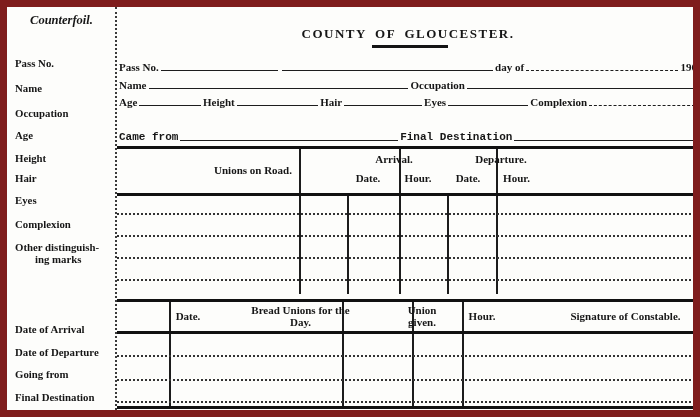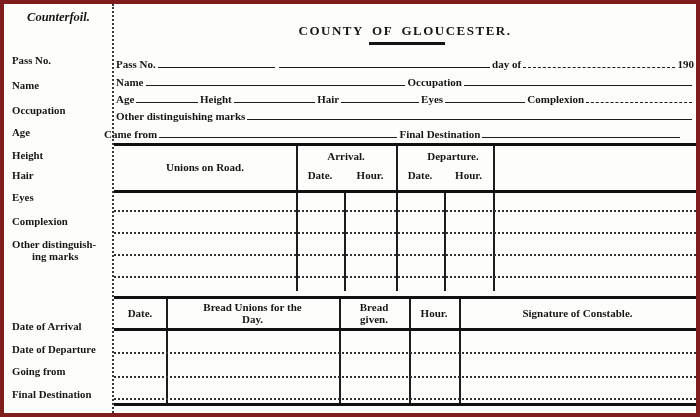--- a/index.html
+++ b/index.html
@@ -1,21 +1,21 @@
 <!DOCTYPE html>
 <html><head>
 <meta charset="utf-8">
 <style>
   html,body{margin:0;padding:0;background:#e8e8e4;}
   .sheet{
     position:relative;
     width:700px;height:417px;
     box-sizing:border-box;
     background:#fdfdfb;
-    border:4px solid #7f1d1d;
+    border:7px solid #7f1d1d;
     font-family:"Liberation Serif", serif;
     color:#161616;
     overflow:hidden;
   }
   
   .cf-title{
     position:absolute;left:0;top:6px;width:109px;
     text-align:center;font-style:italic;font-weight:bold;font-size:12.5px;
   }
   .cf-label{
@@ -45,21 +45,21 @@
   .smallcaps{font-variant:small-caps;letter-spacing:0.5px;font-size:12px;}
   .leader{
     flex:1 1 0;height:0;margin:0 2px 2px 2px;
     border-bottom:1.5px solid #1d1d1d;
   }
   .leader.dashed{border-bottom-style:dashed;}
   
   .tbl{position:absolute;font-weight:bold;font-size:11px;}
   .hthick{position:absolute;left:0;right:0;height:3px;background:#111;}
   .vline{position:absolute;width:2px;background:#1c1c1c;}
-  .th{position:absolute;text-align:center;line-height:12px;}
+  .th{position:absolute;text-align:center;line-height:12px;margin-left:45px;}
   .dotrow{position:absolute;left:0;right:0;height:0;border-bottom:2px dotted #333;}
 </style>
 </head>
 <body>
 
 <div class="sheet">
 
   <div class="cf-title">Counterfoil.</div>
 
   <div class="cf-label" style="top:50px">Pass No.</div>
@@ -104,26 +104,22 @@
     <span class="flabel">Height</span>
     <span class="leader" style="flex-grow:70"></span>
     <span class="flabel">Hair</span>
     <span class="leader" style="flex-grow:67"></span>
     <span class="flabel">Eyes</span>
     <span class="leader" style="flex-grow:69"></span>
     <span class="flabel">Complexion</span>
     <span class="leader dashed" style="flex-grow:91"></span>
   </div>
 
-  <div class="fline" style="left:112px;top:104px;width:578px;">
-    <span class="flabel">Other distinguishing marks</span>
-    <span class="leader" style="flex-grow:1"></span>
-  </div>
 
-  <div class="fline" style="left:100px;top:122px;width:578px;">
+  <div class="fline" style="left:112px;top:122px;width:578px;font-family:Liberation Mono, monospace;">
     <span class="flabel">Came from</span>
     <span class="leader" style="flex-grow:217"></span>
     <span class="flabel">Final Destination</span>
     <span class="leader" style="flex-grow:180"></span>
   </div>
 
   <div class="tbl" style="left:110px;top:139px;width:582px;height:148px;">
     <div class="hthick" style="top:0"></div>
 
     <div class="vline" style="left:182px;top:3px;height:44px;"></div>
@@ -155,21 +151,21 @@
   <div class="tbl" style="left:110px;top:292px;width:582px;height:110px;">
     <div class="hthick" style="top:0"></div>
 
     <div class="vline" style="left:52px;top:3px;height:104px;"></div>
     <div class="vline" style="left:225px;top:3px;height:104px;"></div>
     <div class="vline" style="left:295px;top:3px;height:104px;"></div>
     <div class="vline" style="left:345px;top:3px;height:104px;"></div>
 
     <div class="th" style="left:0;width:52px;top:11px;">Date.</div>
     <div class="th" style="left:82px;width:113px;top:5px;">Bread Unions for the Day.</div>
-    <div class="th" style="left:236px;width:48px;top:5px;">Bread given.</div>
+    <div class="th" style="left:236px;width:48px;top:5px;">Union given.</div>
     <div class="th" style="left:295px;width:50px;top:11px;">Hour.</div>
     <div class="th" style="left:345px;width:237px;top:11px;">Signature of Constable.</div>
 
     <div class="hthick" style="top:32px"></div>
 
     <div class="dotrow" style="top:56px"></div>
     <div class="dotrow" style="top:80px"></div>
     <div class="dotrow" style="top:102px"></div>
 
     <div class="hthick" style="top:107px"></div>

